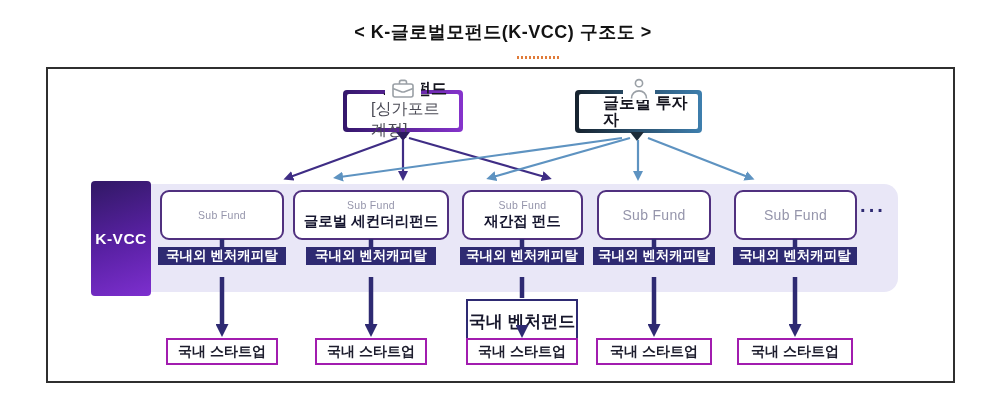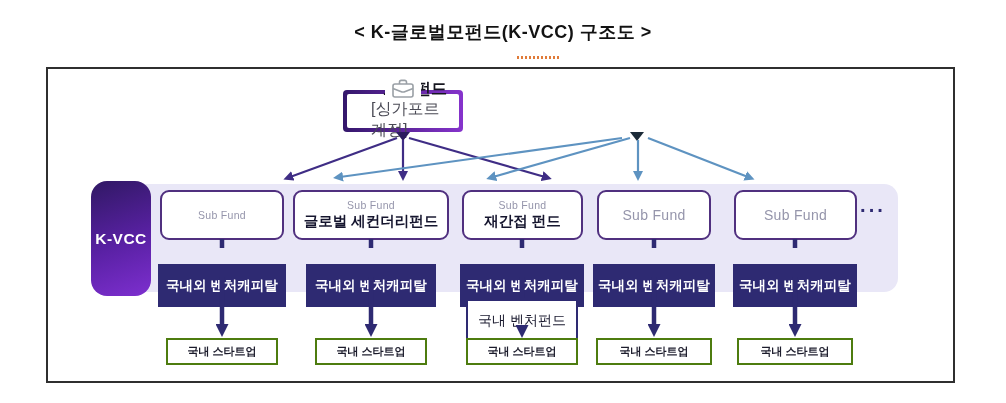--- a/index.html
+++ b/index.html
@@ -27,48 +27,48 @@
   .investor{left:575px;top:90px;width:127px;height:43px;box-sizing:border-box;
             background:linear-gradient(90deg,#16222e,#3e7fae);}
   .topbox-label{font-size:16px;font-weight:bold;color:#15151f;line-height:1.05;}
   .topbox-sub{font-size:16px;color:#4a4a55;margin-top:1px;}
   .icon-cap{position:absolute;top:-13px;left:50%;transform:translateX(-50%);
             background:#fff;padding:0 5px;line-height:0;}
 
   
   .band{position:absolute;left:100px;top:184px;width:798px;height:108px;
         background:#e9e7f7;border-radius:14px;z-index:1;}
-  .kvcc{position:absolute;left:91px;top:181px;width:60px;height:115px;border-radius:16px;
+  .kvcc{position:absolute;left:91px;top:181px;width:60px;height:115px;border-radius:4px;
         background:linear-gradient(160deg,#34196a 5%,#5a21a5 55%,#7d2fcf 100%);
         color:#fff;font-weight:bold;font-size:15.5px;letter-spacing:.5px;
         display:flex;align-items:center;justify-content:center;z-index:2;}
 
   
   .subfund{position:absolute;top:190px;height:50px;box-sizing:border-box;z-index:3;
            background:#fff;border:2px solid #50307f;border-radius:9px;
            display:flex;flex-direction:column;align-items:center;justify-content:center;}
   .subfund-sub{font-size:10.5px;color:#9595ab;letter-spacing:.3px;}
   .subfund-name{font-size:14.5px;font-weight:bold;color:#15152e;margin-top:1px;white-space:nowrap;}
   .subfund-plain .subfund-sub{font-size:14px;}
   .sf1{left:160px;width:124px}.sf2{left:293px;width:156px}.sf3{left:462px;width:121px}
   .sf4{left:597px;width:114px}.sf5{left:734px;width:123px}
 
-  .vcbox{position:absolute;top:264px;height:43px;z-index:3;background:#2e2a72;color:#fff;
+  .vcbox{position:absolute;top:247px;height:18px;z-index:3;background:#2e2a72;color:#fff;
          font-size:13.5px;font-weight:bold;display:flex;align-items:center;justify-content:center;
          white-space:nowrap;}
   .vc1{left:158px;width:128px}.vc2{left:306px;width:130px}.vc3{left:460px;width:124px}
   .vc4{left:593px;width:122px}.vc5{left:733px;width:124px}
 
   .midbox{position:absolute;left:466px;top:299px;width:112px;height:44px;box-sizing:border-box;
           z-index:3;background:#fff;border:2px solid #2e2a72;color:#17172c;
-          font-size:14px;font-weight:normal;display:flex;align-items:center;justify-content:center;}
+          font-size:17px;font-weight:bold;display:flex;align-items:center;justify-content:center;}
 
   .startup{position:absolute;top:338px;height:27px;box-sizing:border-box;z-index:3;
-           background:#fff;border:2px solid #4d7c0f;color:#1c1c2c;
-           font-size:11px;font-weight:bold;display:flex;align-items:center;justify-content:center;
+           background:#fff;border:2px solid #a21caf;color:#1c1c2c;
+           font-size:14px;font-weight:bold;display:flex;align-items:center;justify-content:center;
            white-space:nowrap;}
   .st1{left:166px;width:112px}.st2{left:315px;width:112px}.st3{left:466px;width:112px}
   .st4{left:596px;width:116px}.st5{left:737px;width:116px}
 
   .ellipsis{position:absolute;left:860px;top:199px;z-index:3;color:#2e2a72;
             font-size:20px;font-weight:bold;letter-spacing:2px;}
 
   .arrows{position:absolute;inset:0;z-index:5;pointer-events:none;}
 </style>
 </head>
@@ -90,20 +90,33 @@
           <path d="M3 11.5 l9 3.5 h2 l9-3.5"></path>
         </g>
       </svg>
     </div>
     <div class="topbox-inner">
       <div class="topbox-label">모태펀드</div>
       <div class="topbox-sub">[싱가포르 계정]</div>
     </div>
   </div>
 
+  <div class="topbox investor">
+    <div class="icon-cap">
+      <svg width="22" height="23" viewBox="0 0 22 23">
+        <g fill="none" stroke="#9aa0a6" stroke-width="1.6" stroke-linejoin="round">
+          <circle cx="11" cy="6.2" r="3.6"></circle>
+          <path d="M3.5 21.5 c0-4.8 3.4-7.6 7.5-7.6 s7.5 2.8 7.5 7.6"></path>
+        </g>
+      </svg>
+    </div>
+    <div class="topbox-inner">
+      <div class="topbox-label">글로벌 투자자</div>
+    </div>
+  </div>
 
   <div class="band"></div>
   <div class="kvcc">K-VCC</div>
 
   <div class="subfund sf1">
     <div class="subfund-sub">Sub Fund</div>
   </div>
   <div class="subfund sf2">
     <div class="subfund-sub">Sub Fund</div>
     <div class="subfund-name">글로벌 세컨더리펀드</div>

